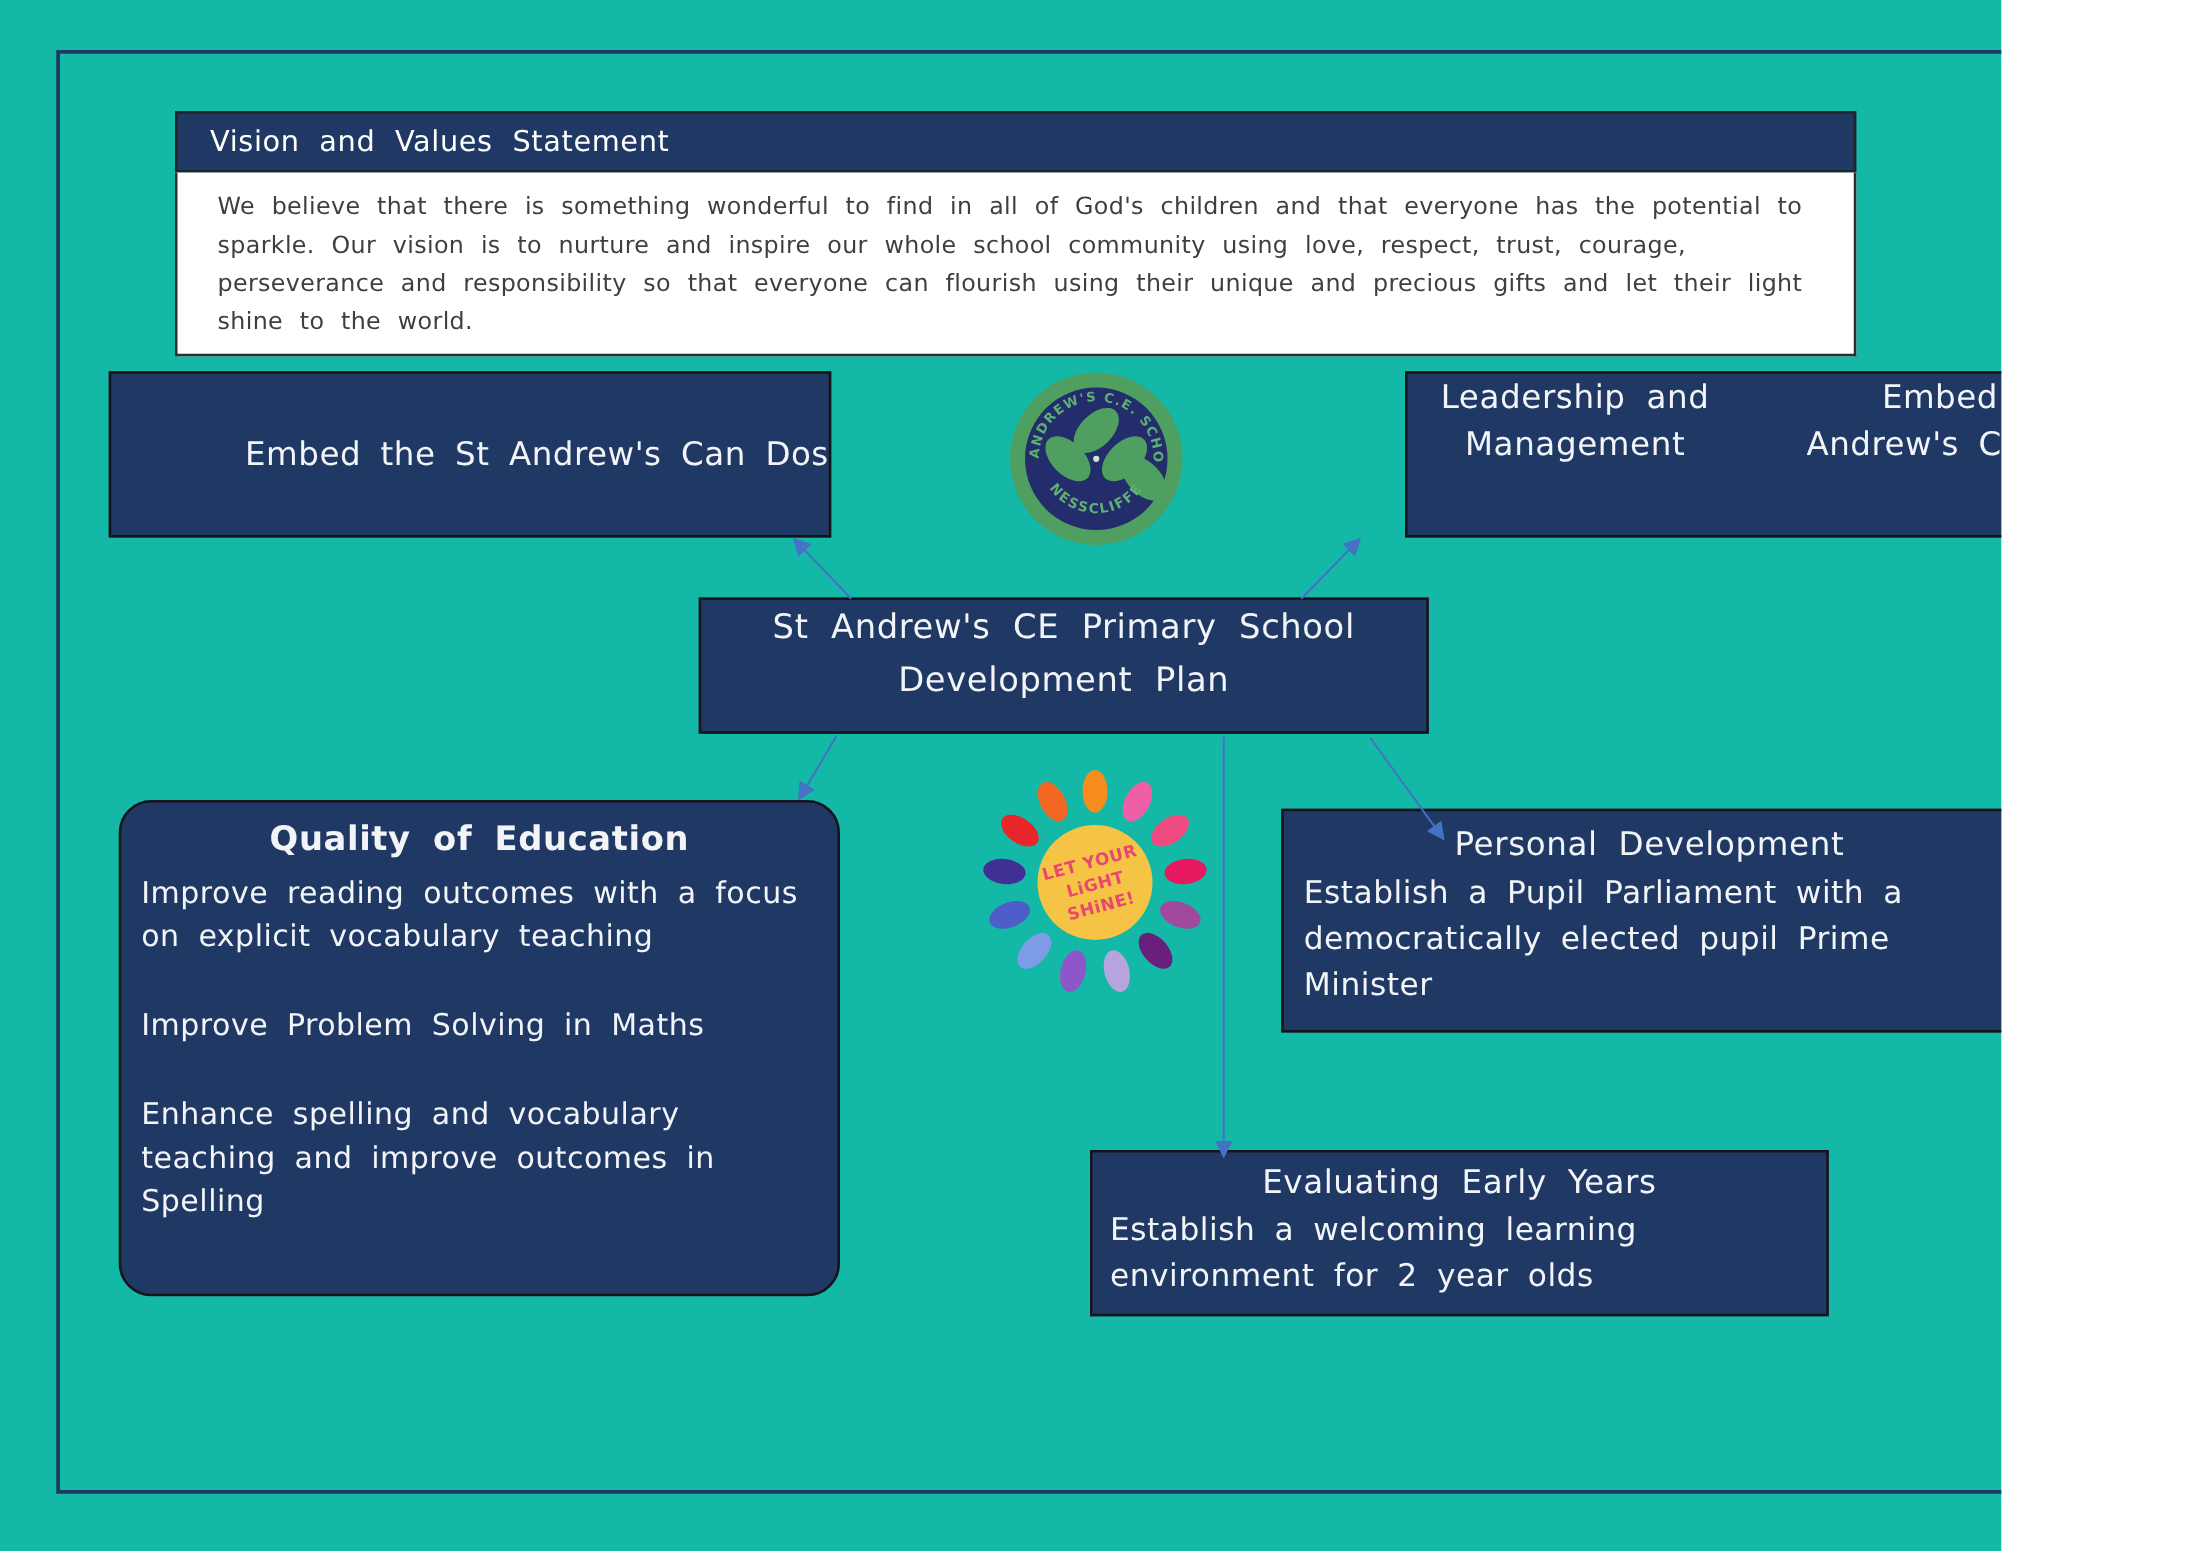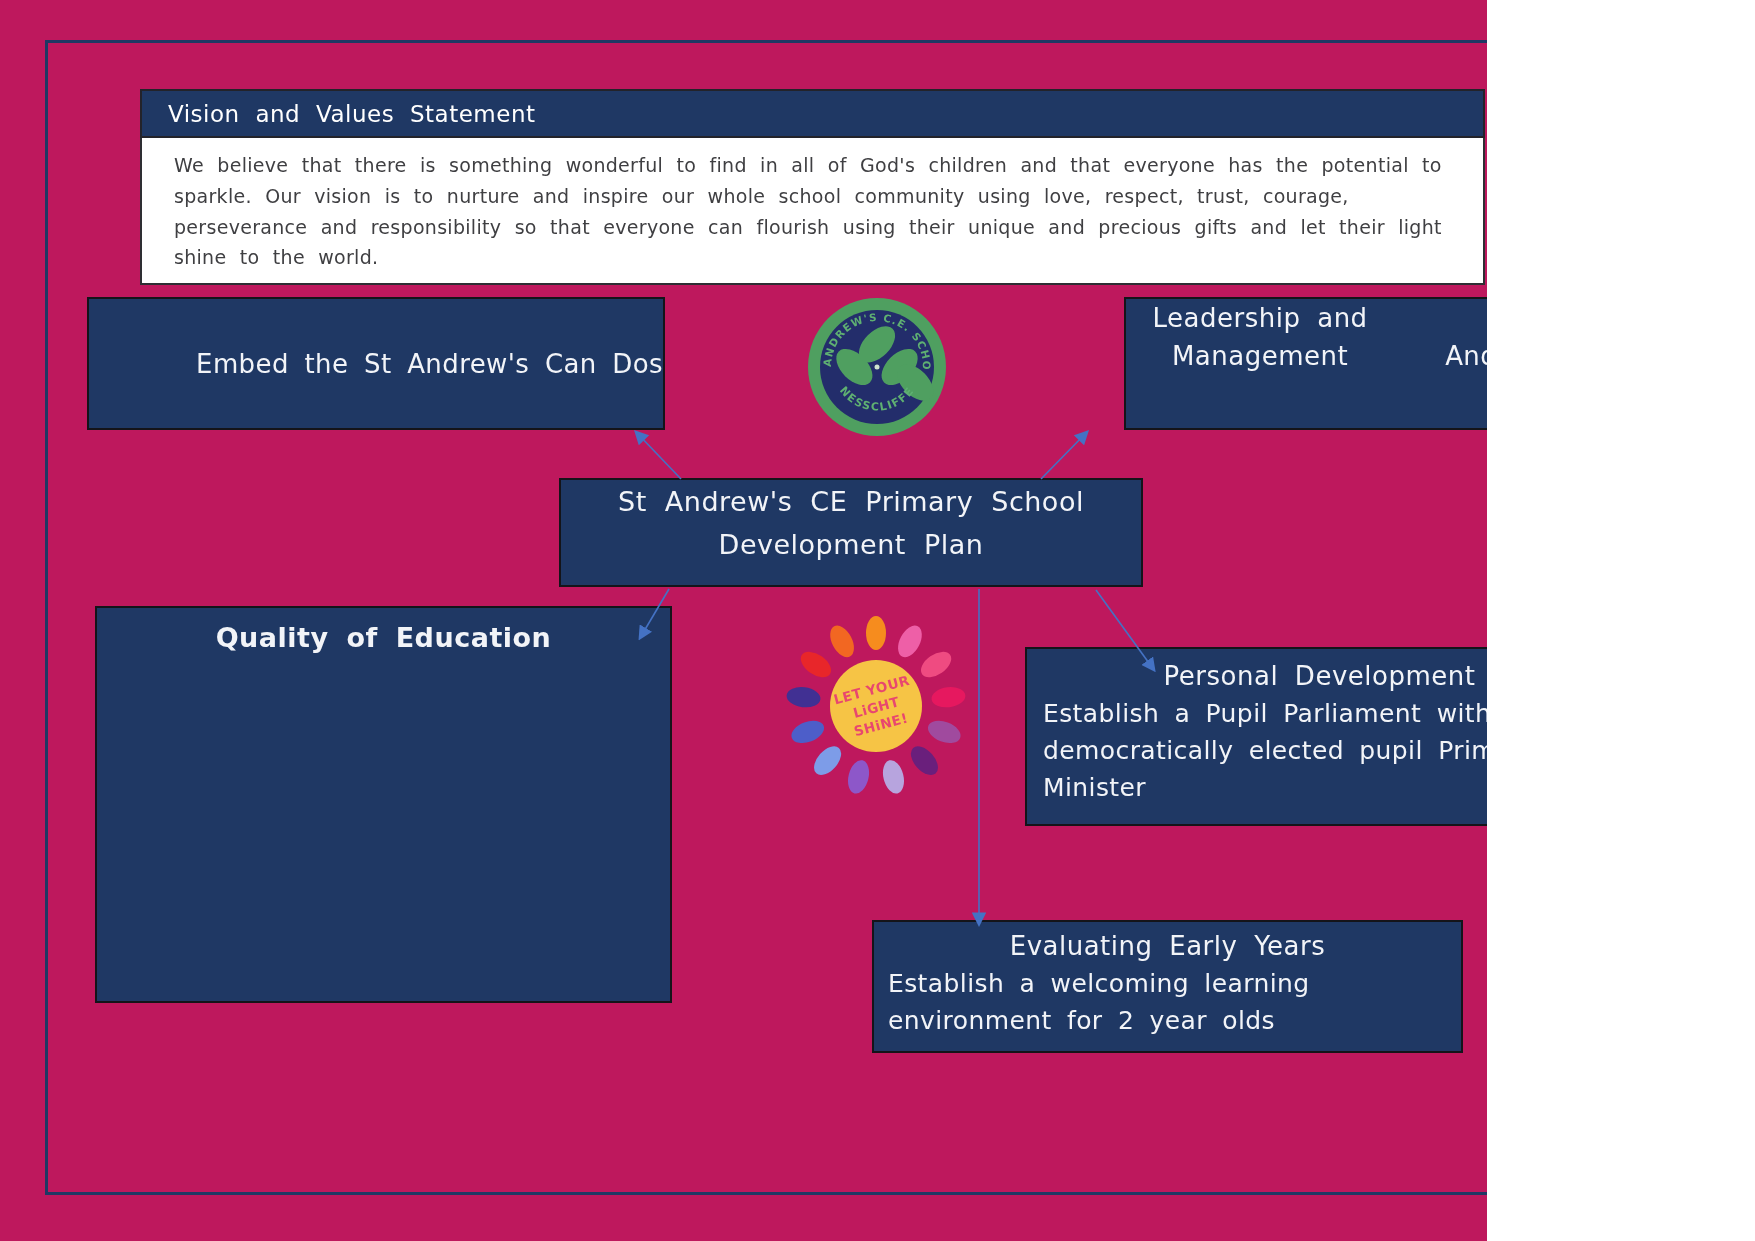--- a/index.html
+++ b/index.html
@@ -1,17 +1,17 @@
 <!DOCTYPE html>
 <html><head>
 <meta charset="utf-8">
 <style>
   html,body{margin:0;padding:0;background:#ffffff;}
   .canvas{
-    position:relative;width:1487px;height:1241px;background:#be185d;overflow:hidden;
+    position:relative;width:1601px;height:1241px;background:#14b8a6;overflow:hidden;
     font-family:"DejaVu Sans", sans-serif;
   }
   .page-border{
     position:absolute;left:45px;top:40px;width:1663px;height:1155px;
     border:3px solid #1f3864;box-sizing:border-box;
   }
   
   .vision{position:absolute;left:140px;top:89px;width:1345px;box-sizing:border-box;}
   .vision-header{
     background:#1f3864;border:2px solid #23232a;box-sizing:border-box;
@@ -36,21 +36,21 @@
     display:flex;flex-direction:column;justify-content:center;}
   .leadership{left:1124px;top:297px;width:579px;height:133px;
     display:flex;flex-direction:row;justify-content:center;}
   .behaviour .title,.leadership .title{font-size:26px;line-height:38px;}
   .behaviour .body,.leadership .body{font-size:26px;line-height:38px;text-align:right;}
 
   .central{left:559px;top:478px;width:584px;height:109px;
     display:flex;flex-direction:column;align-items:center;
     font-size:27px;line-height:43px;letter-spacing:0.5px;word-spacing:9px;text-align:center;}
 
-  .quality{left:95px;top:606px;width:577px;height:397px;padding:12px 16px;}
+  .quality{left:95px;top:640px;width:577px;height:397px;padding:12px 16px;border-radius:26px;}
   .quality .title{font-size:27px;font-weight:bold;margin:2px 0 10px 0;}
   .quality .body p{font-size:24px;line-height:35px;margin:0 0 0 0;}
   .quality .body p + p{margin-top:36px;}
 
   .personal{left:1025px;top:647px;width:589px;height:179px;padding:8px 16px;}
   .personal .title{font-size:26px;line-height:38px;}
   .personal .body{font-size:25px;line-height:37px;}
 
   .early{left:872px;top:920px;width:591px;height:133px;padding:6px 14px;}
   .early .title{font-size:26px;line-height:37px;}
@@ -108,20 +108,25 @@
     </text>
   </svg>
 
   <div class="nbox central">
     <div>St Andrew's CE Primary School</div>
     <div>Development Plan</div>
   </div>
 
   <div class="nbox quality">
     <div class="title">Quality of Education</div>
+    <div class="body">
+      <p>Improve reading outcomes with a focus on explicit vocabulary teaching</p>
+      <p>Improve Problem Solving in Maths</p>
+      <p>Enhance spelling and vocabulary teaching and improve outcomes in Spelling</p>
+    </div>
   </div>
 
   <svg class="sun" viewBox="0 0 200 200">
     <g>
         <ellipse cx="100" cy="27" rx="17" ry="10" fill="#f68c1e" transform="rotate(-90 100 27)"></ellipse>
         <ellipse cx="133.9247915591951" cy="35.361710127315675" rx="17" ry="10" fill="#ee5fa7" transform="rotate(-62.30769230769231 133.9247915591951 35.361710127315675)"></ellipse>
         <ellipse cx="160.07782221023692" cy="58.53127348862562" rx="17" ry="10" fill="#ef4b81" transform="rotate(-34.61538461538461 160.07782221023692 58.53127348862562)"></ellipse>
         <ellipse cx="172.46774780915794" cy="91.20082234136142" rx="17" ry="10" fill="#e6185f" transform="rotate(-6.92307692307692 172.46774780915794 91.20082234136142)"></ellipse>
         <ellipse cx="168.25618571603528" cy="125.8861567541051" rx="17" ry="10" fill="#a04a9e" transform="rotate(20.769230769230774 168.25618571603528 125.8861567541051)"></ellipse>
         <ellipse cx="148.40795405157806" cy="154.6412846164904" rx="17" ry="10" fill="#6a1f7c" transform="rotate(48.46153846153845 148.40795405157806 154.6412846164904)"></ellipse>

